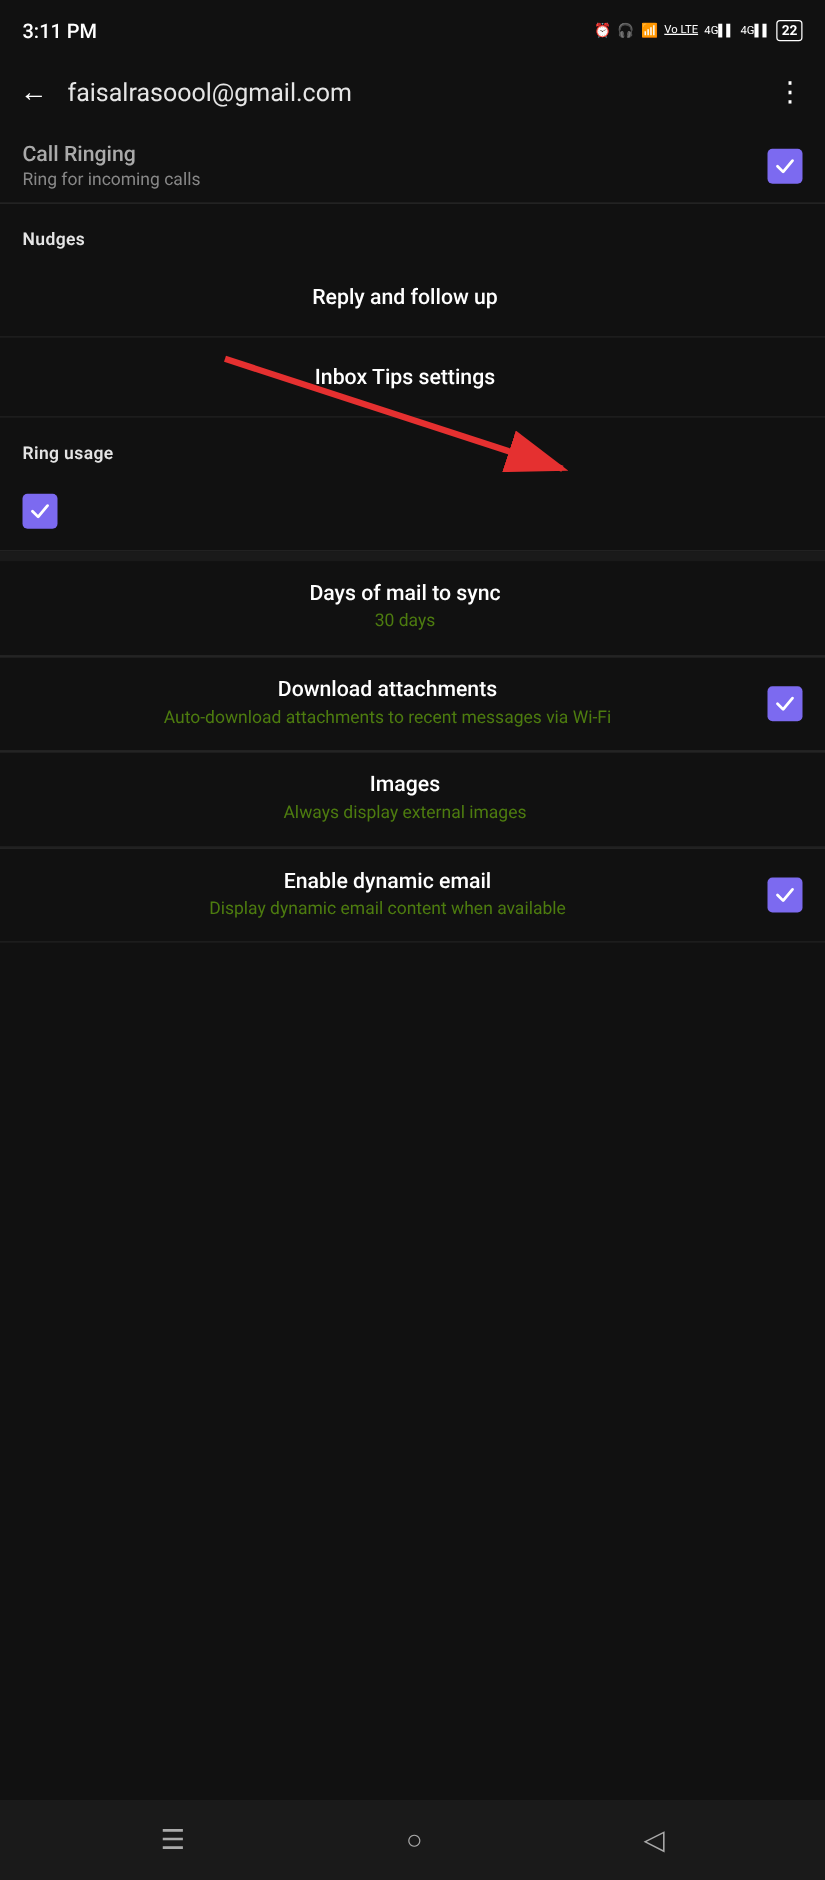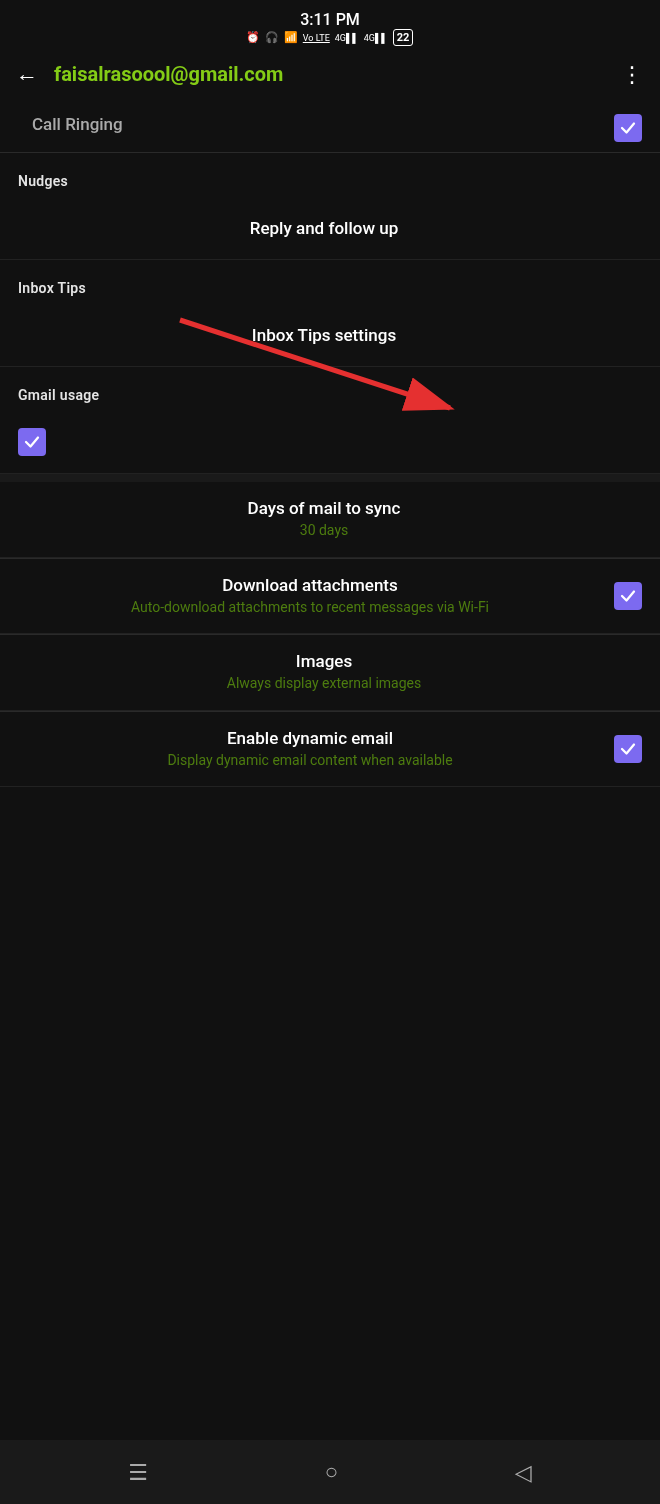--- a/index.html
+++ b/index.html
@@ -14,21 +14,20 @@
       position: relative;
     }
 
     
     .status-bar {
       display: flex;
       justify-content: space-between;
       align-items: center;
       padding: 10px 18px 6px 18px;
       height: 44px;
-      flex-direction: column;
     }
     .status-time {
       font-size: 16px;
       font-weight: 500;
       color: #fff;
     }
     .status-icons {
       display: flex;
       align-items: center;
       gap: 5px;
@@ -57,41 +56,42 @@
     }
     .header-back {
       font-size: 22px;
       color: #fff;
       margin-right: 16px;
       cursor: pointer;
     }
     .header-title {
       flex: 1;
       font-size: 20px;
-      font-weight: 700;
-      color: #84cc16;
+      font-weight: 400;
+      color: #e5e5e5;
     }
     .header-more {
       font-size: 22px;
       color: #fff;
       cursor: pointer;
       letter-spacing: 1px;
     }
 
     
     .settings-list {
       padding: 0;
     }
 
     
     .partial-item {
-      padding: 10px 18px 10px 32px;
+      padding: 10px 18px 10px 18px;
       border-bottom: 1px solid #2a2a2a;
       display: flex;
       justify-content: space-between;
+      align-items: center;
       gap: 20px;
     }
     .partial-item-text {
       flex: 1;
     }
     .partial-title-faded {
       font-size: 17px;
       font-weight: 500;
       color: #aaaaaa;
     }
@@ -209,48 +209,46 @@
   <span class="header-back">←</span>
   <span class="header-title">faisalrasoool@gmail.com</span>
   <span class="header-more">⋮</span>
 </div>
 
 <div class="settings-list">
 
   <div class="partial-item">
     <div class="partial-item-text">
       <div class="partial-title-faded">Call Ringing</div>
+      <div class="partial-subtitle">Ring for incoming calls</div>
     </div>
     <div class="checkbox">
       <svg viewBox="0 0 24 24" fill="none" xmlns="http://www.w3.org/2000/svg">
         <polyline points="4,12 10,18 20,6" stroke="white" stroke-width="3" stroke-linecap="round" stroke-linejoin="round"></polyline>
       </svg>
     </div>
   </div>
 
   <div class="section-header">
     <span class="section-header-text">Nudges</span>
   </div>
   <div class="setting-item">
     <div class="setting-item-text">
       <div class="setting-title">Reply and follow up</div>
     </div>
   </div>
 
+  <div class="setting-item">
+    <div class="setting-item-text">
+      <div class="setting-title">Inbox Tips settings</div>
+    </div>
+  </div>
+
   <div class="section-header">
-    <span class="section-header-text">Inbox Tips</span>
-  </div>
-  <div class="setting-item">
-    <div class="setting-item-text">
-      <div class="setting-title">Inbox Tips settings</div>
-    </div>
-  </div>
-
-  <div class="section-header">
-    <span class="section-header-text">Gmail usage</span>
+    <span class="section-header-text">Ring usage</span>
   </div>
 
   <div style="position: relative;">
     <div class="setting-item">
       <div class="checkbox">
         <svg viewBox="0 0 24 24" fill="none" xmlns="http://www.w3.org/2000/svg">
           <polyline points="4,12 10,18 20,6" stroke="white" stroke-width="3" stroke-linecap="round" stroke-linejoin="round"></polyline>
         </svg>
       </div>
     </div>

